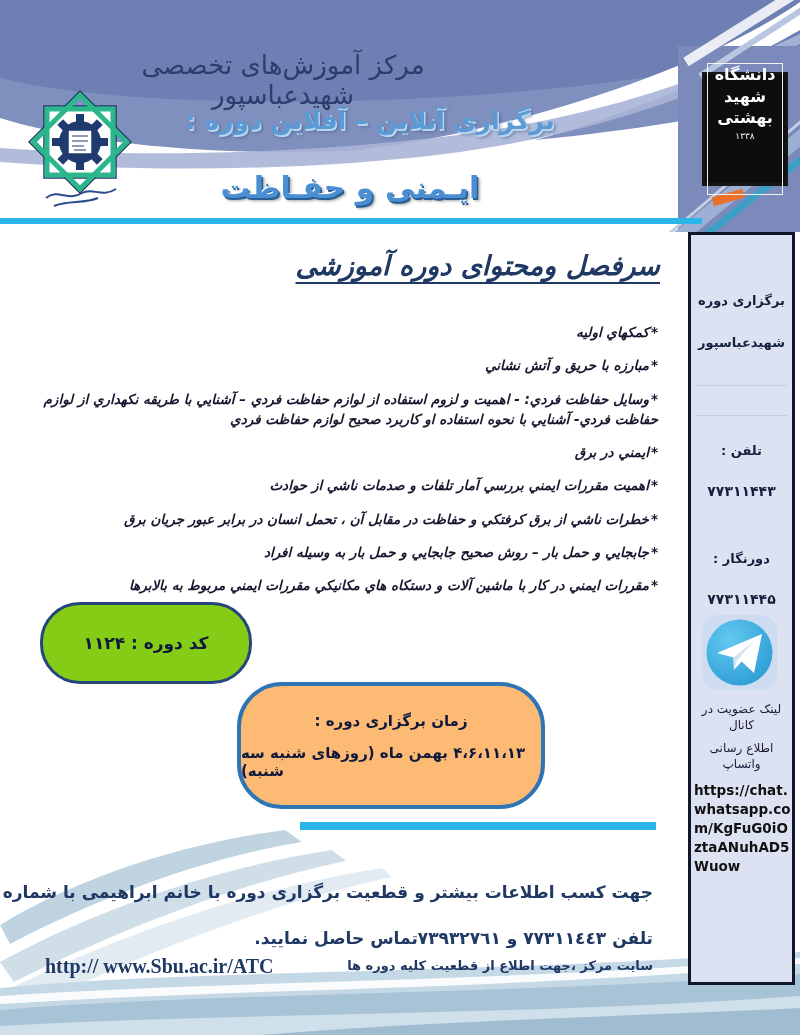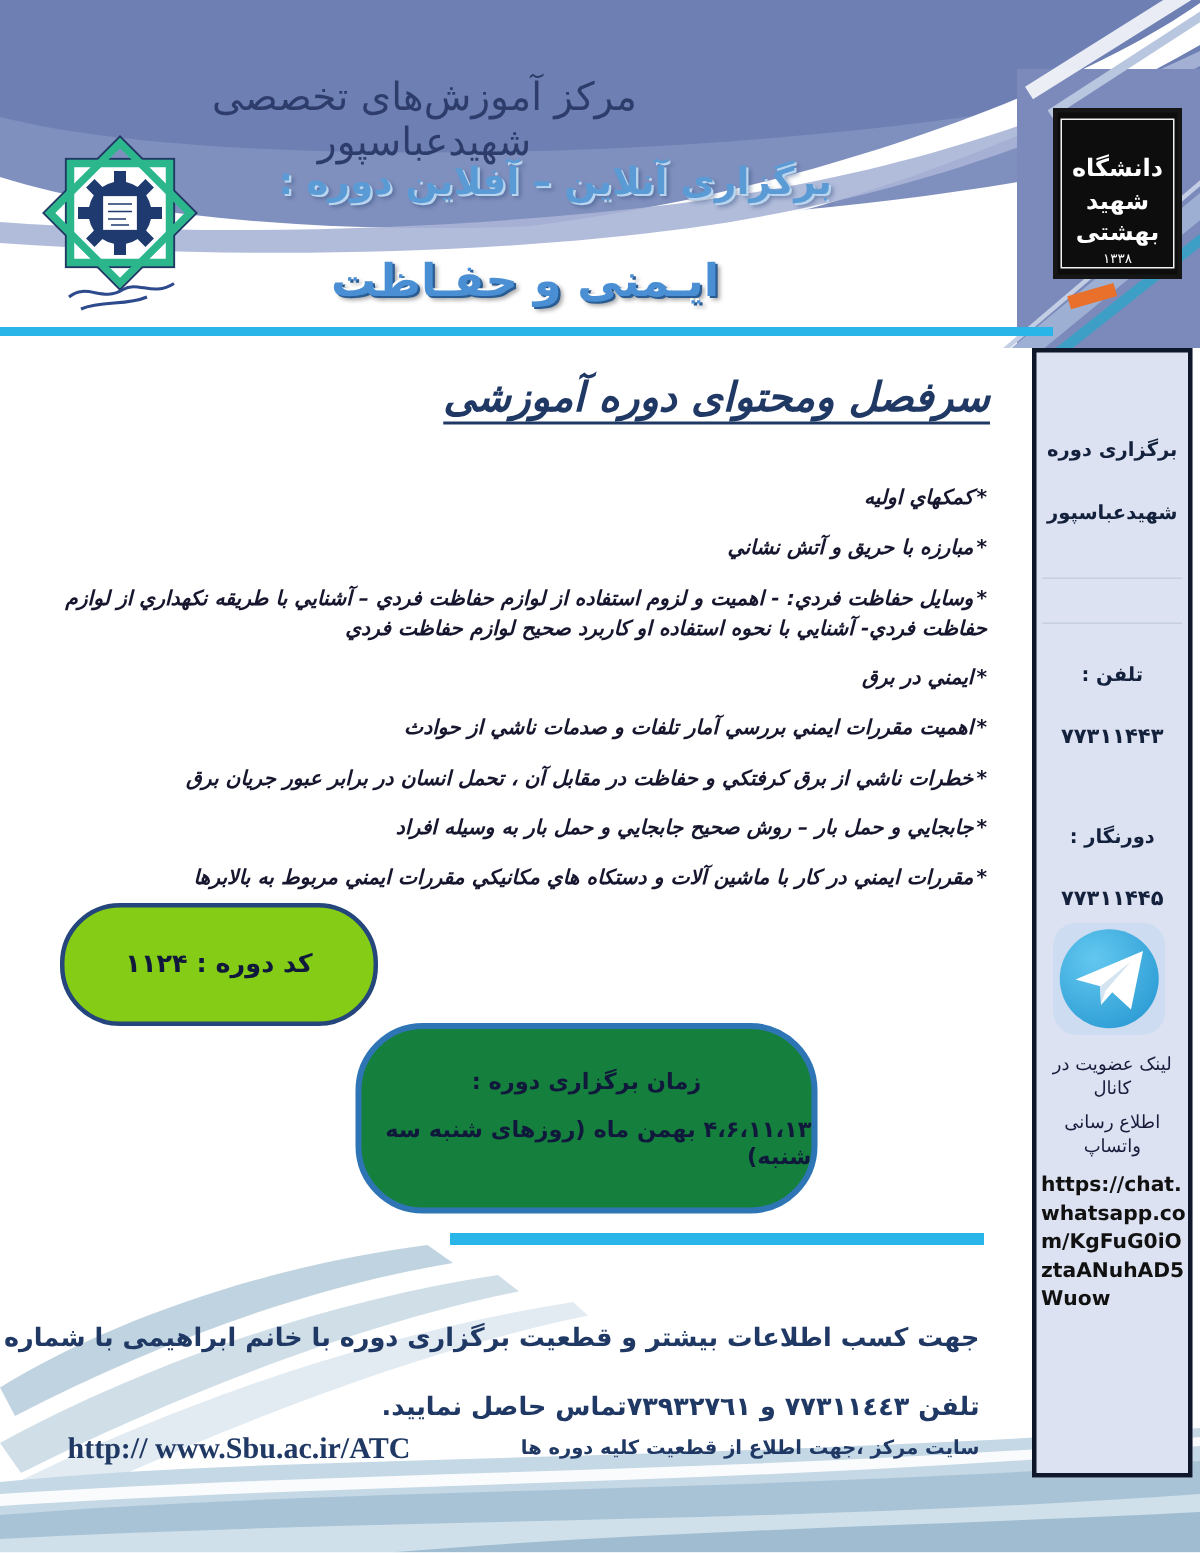--- a/index.html
+++ b/index.html
@@ -29,22 +29,22 @@
     direction:rtl; text-align:center;
     font-size:30px; font-weight:bold; color:#4a8fd4;
     text-shadow:-1px -1px 0 #fff, 1.5px 1.5px 0 #2a5d94, 3px 3px 3px rgba(0,0,0,.35);
   }
   .sbu-logo {
     position:absolute; top:72px; left:702px; width:86px; height:114px;
     background:#0d0d0d; border:3px solid #161616;
     display:flex; align-items:center; justify-content:center;
   }
   .sbu-logo-inner {
-    width:76px; height:100px; border:1px solid #f2f2f2;
-    display:flex; flex-direction:column; align-items:center; justify-content:flex-end;
+    width:76px; height:132px; border:1px solid #f2f2f2;
+    display:flex; flex-direction:column; align-items:center; justify-content:flex-start;
     color:#fff; direction:rtl;
   }
   .sbu-line { font-size:16px; font-weight:bold; line-height:1.35; }
   .sbu-year { font-size:9px; margin-top:2px; letter-spacing:1px; }
   .cyan-line {
     position:absolute; top:218px; left:0; width:702px; height:6px;
     background:#29b5e8;
   }
 
   
@@ -63,23 +63,23 @@
   }
   .syl-bullet { margin-left:2px; }
   .code-badge {
     position:absolute; top:602px; left:40px; width:212px; height:82px;
     background:#84cc16; border:3px solid #24467c; border-radius:40px;
     display:flex; align-items:center; justify-content:center;
     direction:rtl; font-size:17px; font-weight:bold; color:#10193b;
   }
   .time-badge {
     position:absolute; top:682px; left:237px; width:308px; height:127px;
-    background:#15803d; border:4px solid #2e75b6; border-radius:45px;
+    background:#fdba74; border:4px solid #2e75b6; border-radius:45px;
     display:flex; flex-direction:column; align-items:center; justify-content:center;
-    gap:14px; direction:rtl; text-align:right;
+    gap:14px; direction:rtl; text-align:left;
   }
   .time-line { font-size:15px; font-weight:bold; color:#10193b; }
   .cyan-bar {
     position:absolute; top:822px; left:300px; width:356px; height:8px;
     background:#29b5e8;
   }
 
   
   .sidebar {
     position:absolute; top:232px; left:688px; width:107px; height:753px;

